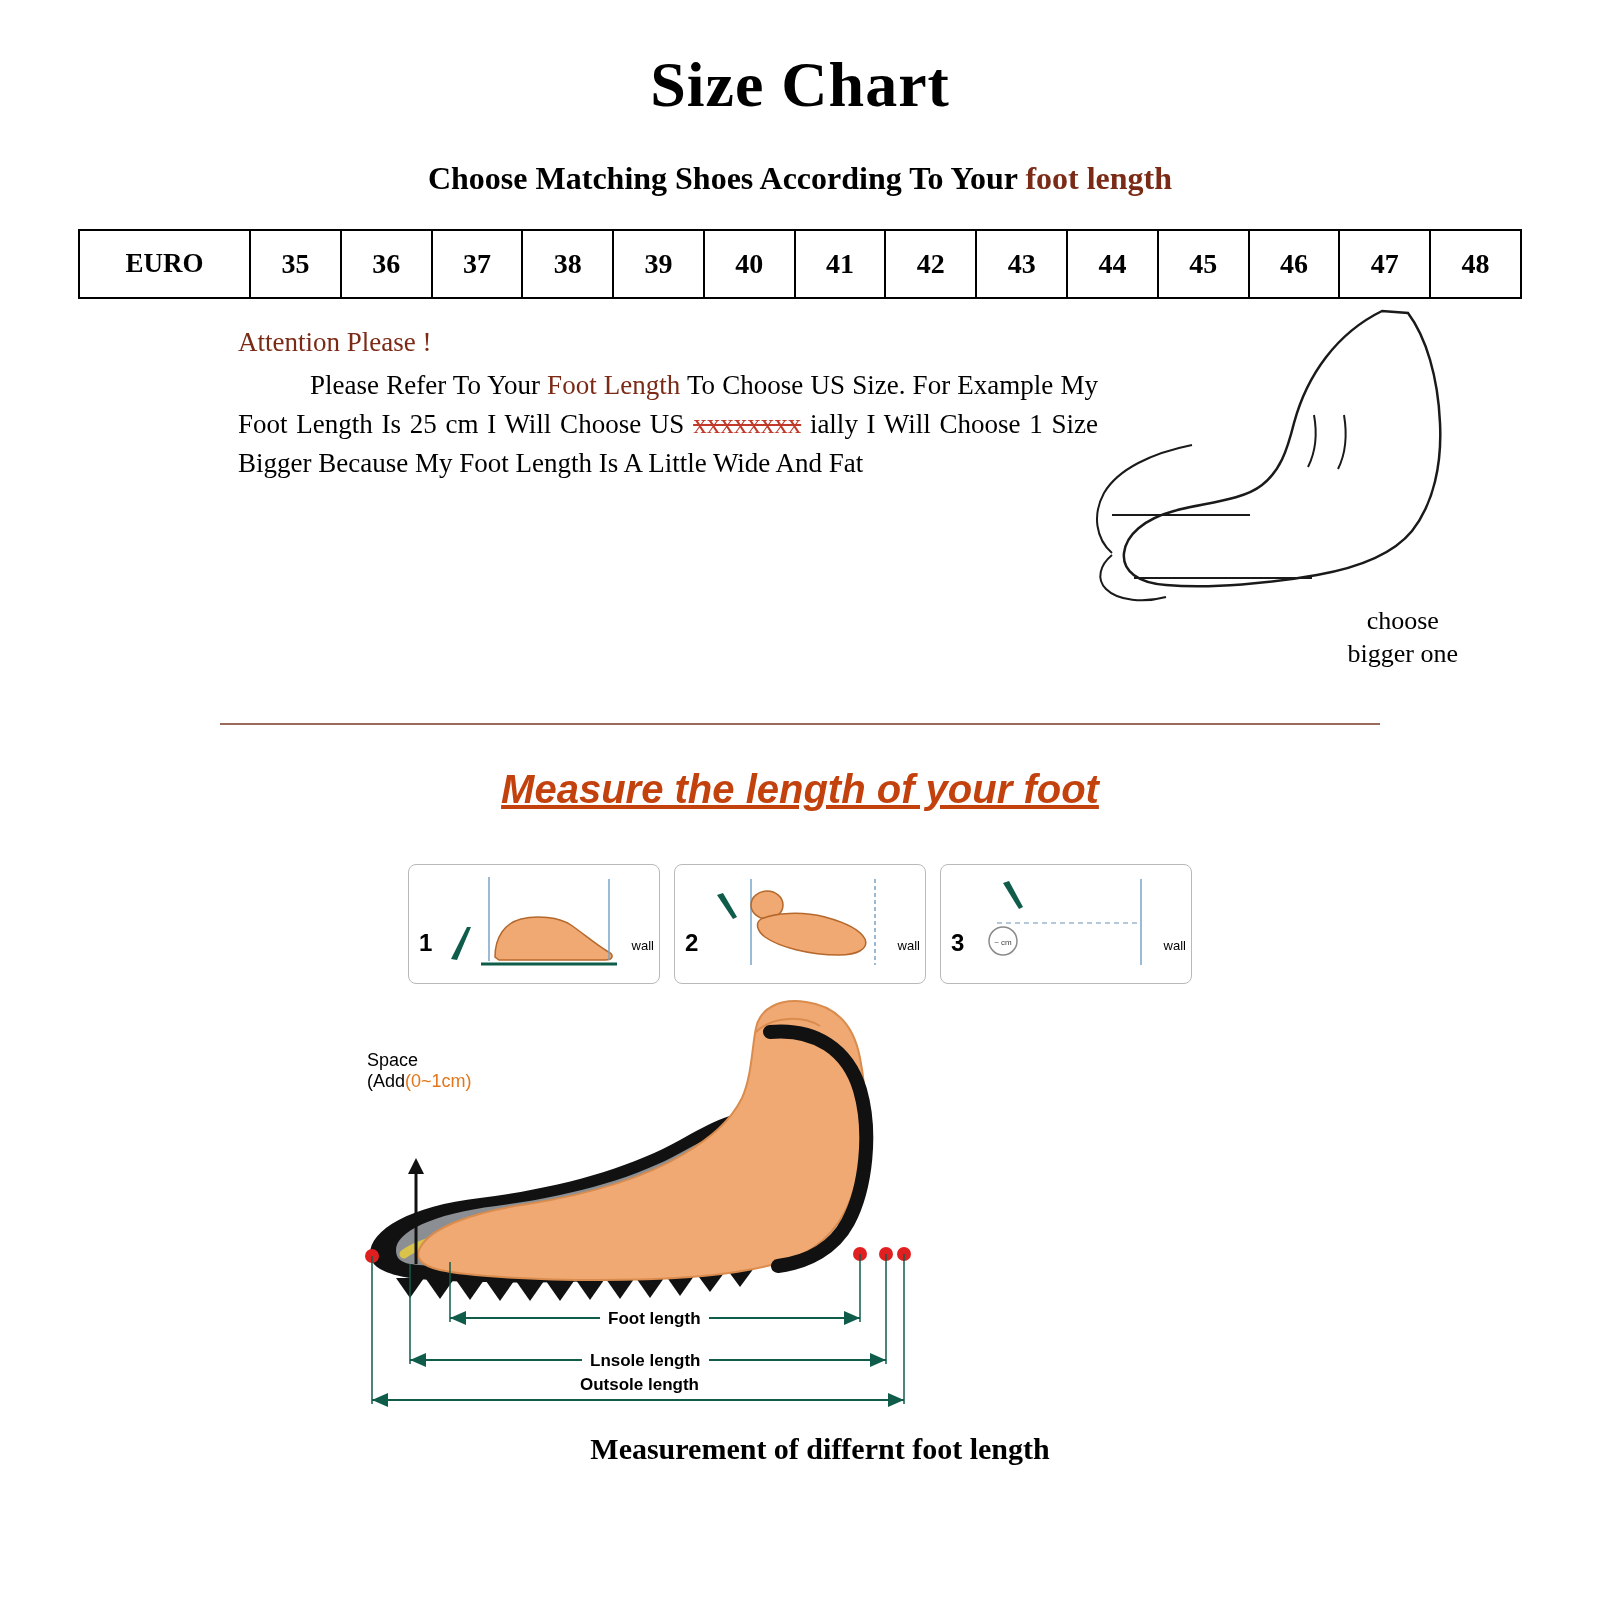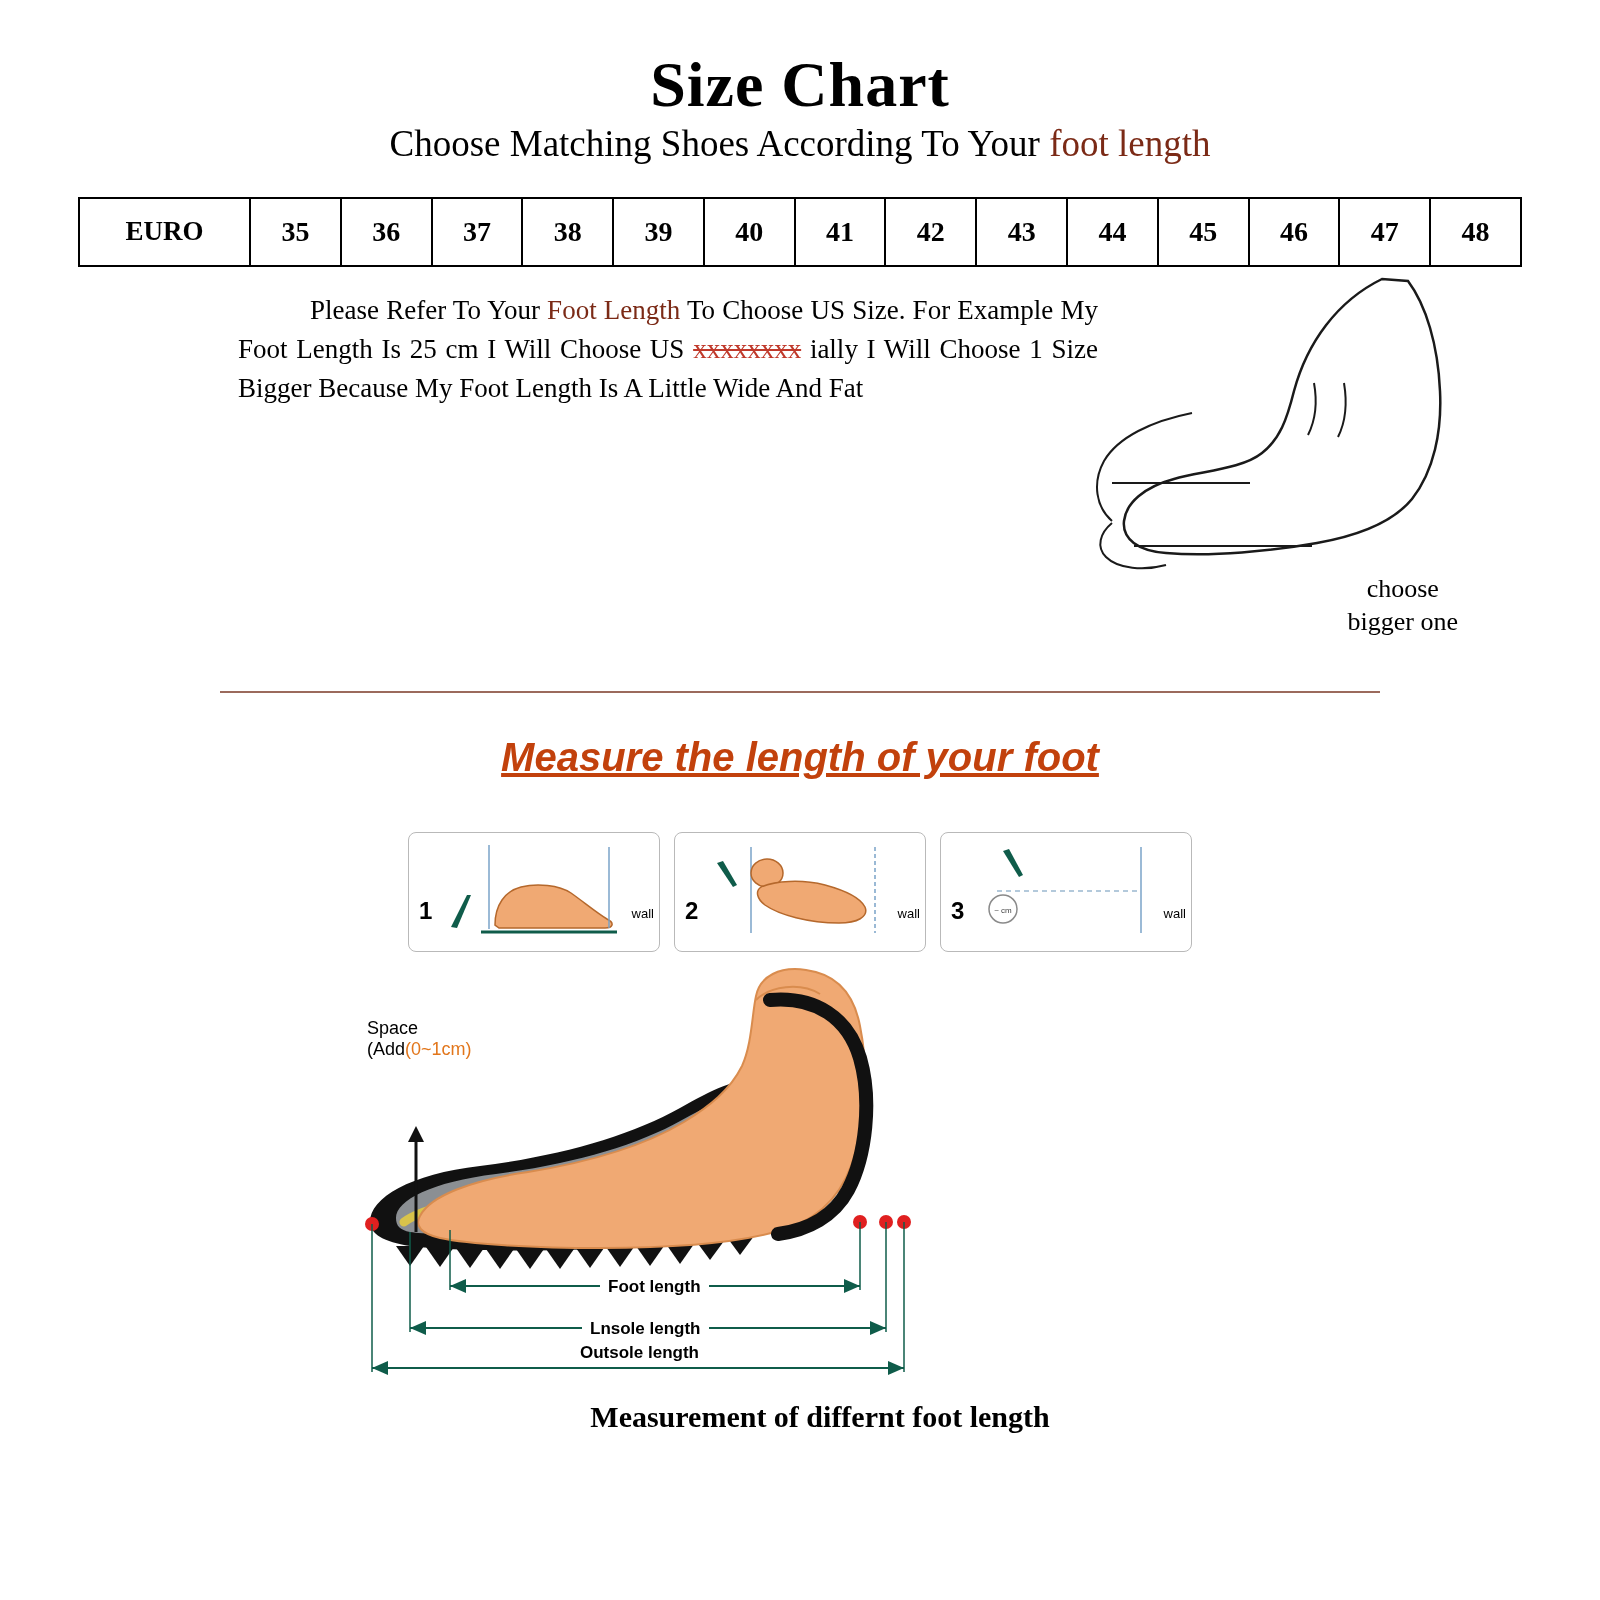--- a/index.html
+++ b/index.html
@@ -19,22 +19,23 @@
   
   .title {
     text-align: center;
     font-size: 64px;
     font-weight: bold;
     letter-spacing: 1px;
     margin-top: 48px;
   }
   .subtitle {
     text-align: center;
-    font-size: 37px;
-    font-weight: normal;
+    font-size: 32px;
+    font-weight: bold;
+    margin-top: 38px;
   }
   .subtitle .accent {
     color: #7b2a16;
   }
 
   
   .table-wrap {
     margin: 32px 78px 0 78px;
   }
   table.size-table {
@@ -216,20 +217,21 @@
       <td>47</td>
       <td>48</td>
     </tr>
   </tbody>
     </table>
 </div>
 
 <div class="attention-area">
 
   <div class="attention-text">
+    <div class="attention-head">Attention Please !</div>
     <div class="attention-body">
       <span>Please Refer To Your </span><span class="fl">Foot Length</span><span> To Choose US Size. For Example My Foot Length Is 25 cm I Will Choose US </span><span class="strike-red">xxxxxxxx</span><span> ially I Will Choose 1 Size Bigger Because My Foot Length Is A Little Wide And Fat</span>
     </div>
   </div>
 
   <svg class="foot-sketch" viewBox="0 0 430 330">
     <path d="M300,8 C255,30 225,72 212,120 C205,148 198,168 180,182
              C160,198 120,200 92,208 C62,216 44,232 42,250
              C40,268 56,280 84,282 C130,286 190,280 235,272
              C280,264 312,250 330,228 C352,200 360,160 358,120

